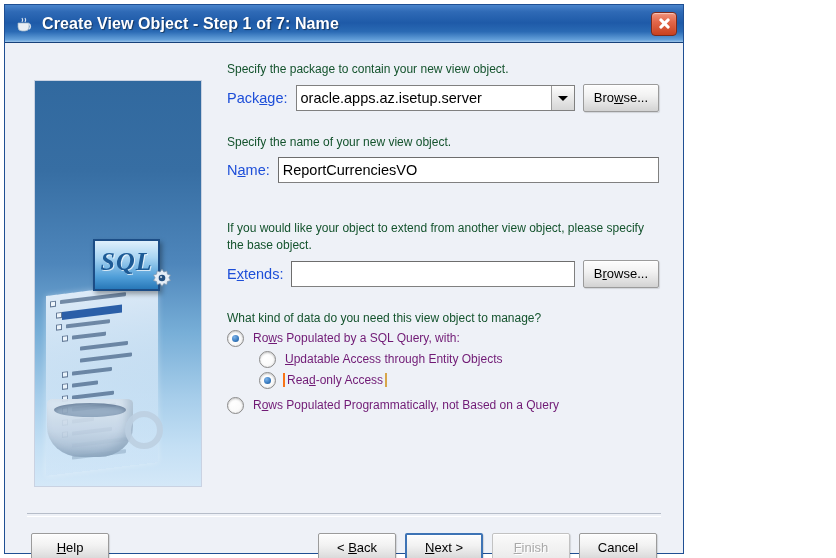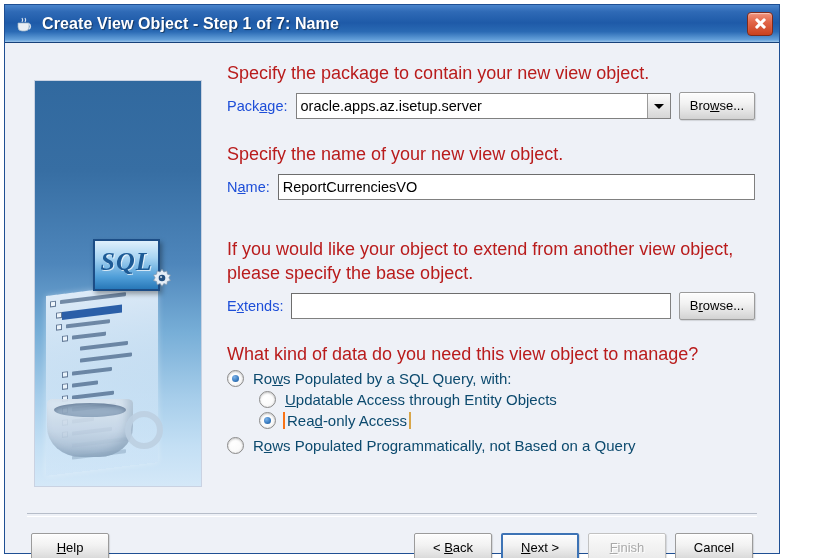--- a/index.html
+++ b/index.html
@@ -11,21 +11,21 @@
     height: 558px;
     overflow: hidden;
     font-family: "Liberation Sans", sans-serif;
   }
 
   
   #dialog {
     position: absolute;
     left: 4px;
     top: 4px;
-    width: 776px;
+    width: 680px;
     height: 550px;
     box-sizing: border-box;
     border: 1px solid #1f4f93;
     background: #eef1f7;
     display: flex;
     flex-direction: column;
   }
   #dialog-inner-frame {
     position: absolute;
     left: 1px; top: 1px; right: 1px; bottom: 1px;
@@ -201,22 +201,22 @@
   }
 
   
   #form {
     position: absolute;
     left: 222px;
     top: 18px;
     right: 24px;
   }
   .helptext {
-    font-size: 18px;
-    color: #b91c1c;
+    font-size: 12px;
+    color: #14532d;
     line-height: 1.35;
     margin: 0;
   }
   .field-row {
     display: flex;
     align-items: center;
     margin-top: 7px;
   }
   .field-label {
     font-size: 14.5px;
@@ -312,22 +312,22 @@
   .radio.checked::after {
     content: "";
     position: absolute;
     left: 50%; top: 50%;
     width: 7px; height: 7px;
     margin-left: -3.5px; margin-top: -3.5px;
     border-radius: 50%;
     background: radial-gradient(circle at 35% 30%, #7fb4e8 0%, #3d7fc4 55%, #17538f 100%);
   }
   .radio-label {
-    font-size: 15px;
-    color: #0c4a6e;
+    font-size: 12px;
+    color: #701a75;
     white-space: nowrap;
     cursor: pointer;
     padding: 0 2px;
   }
   .radio-label.focused {
     border-left: 2px solid #f97316;
     border-right: 2px solid #d8a64a;
   }
 
   

